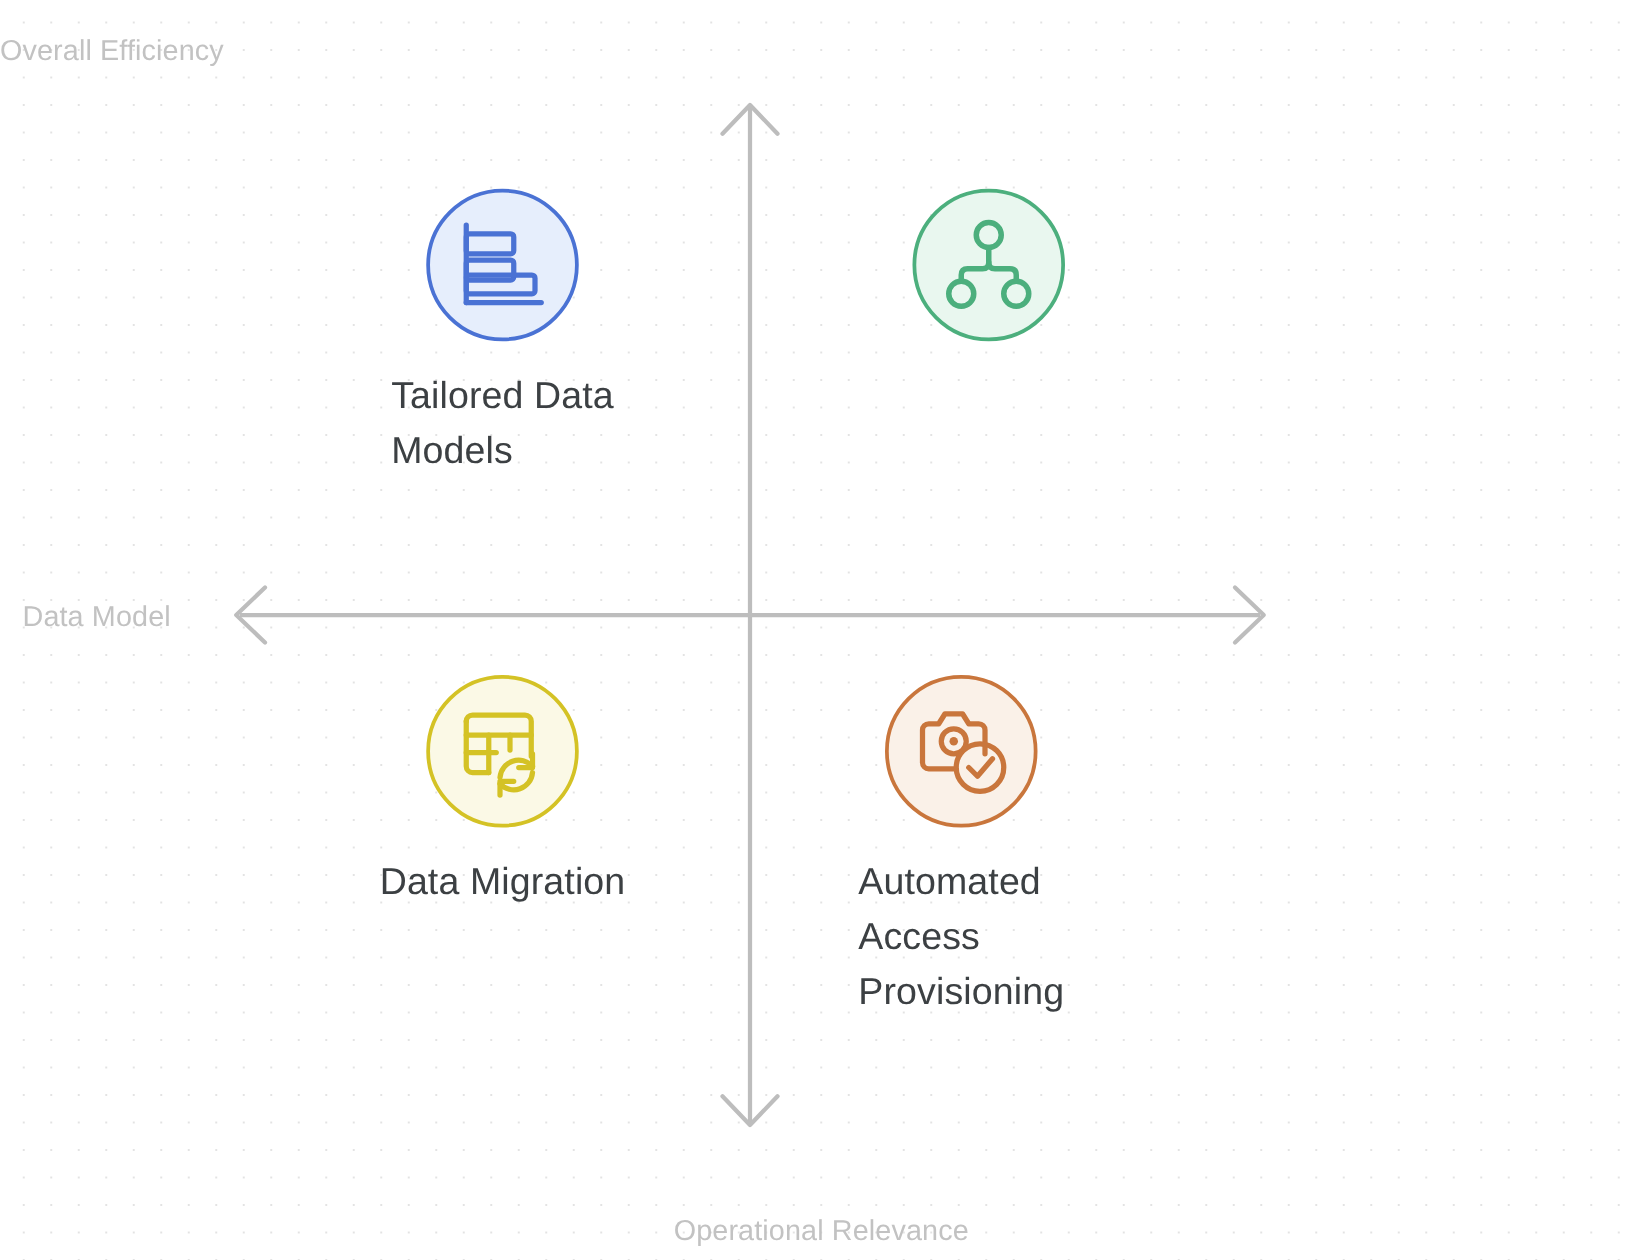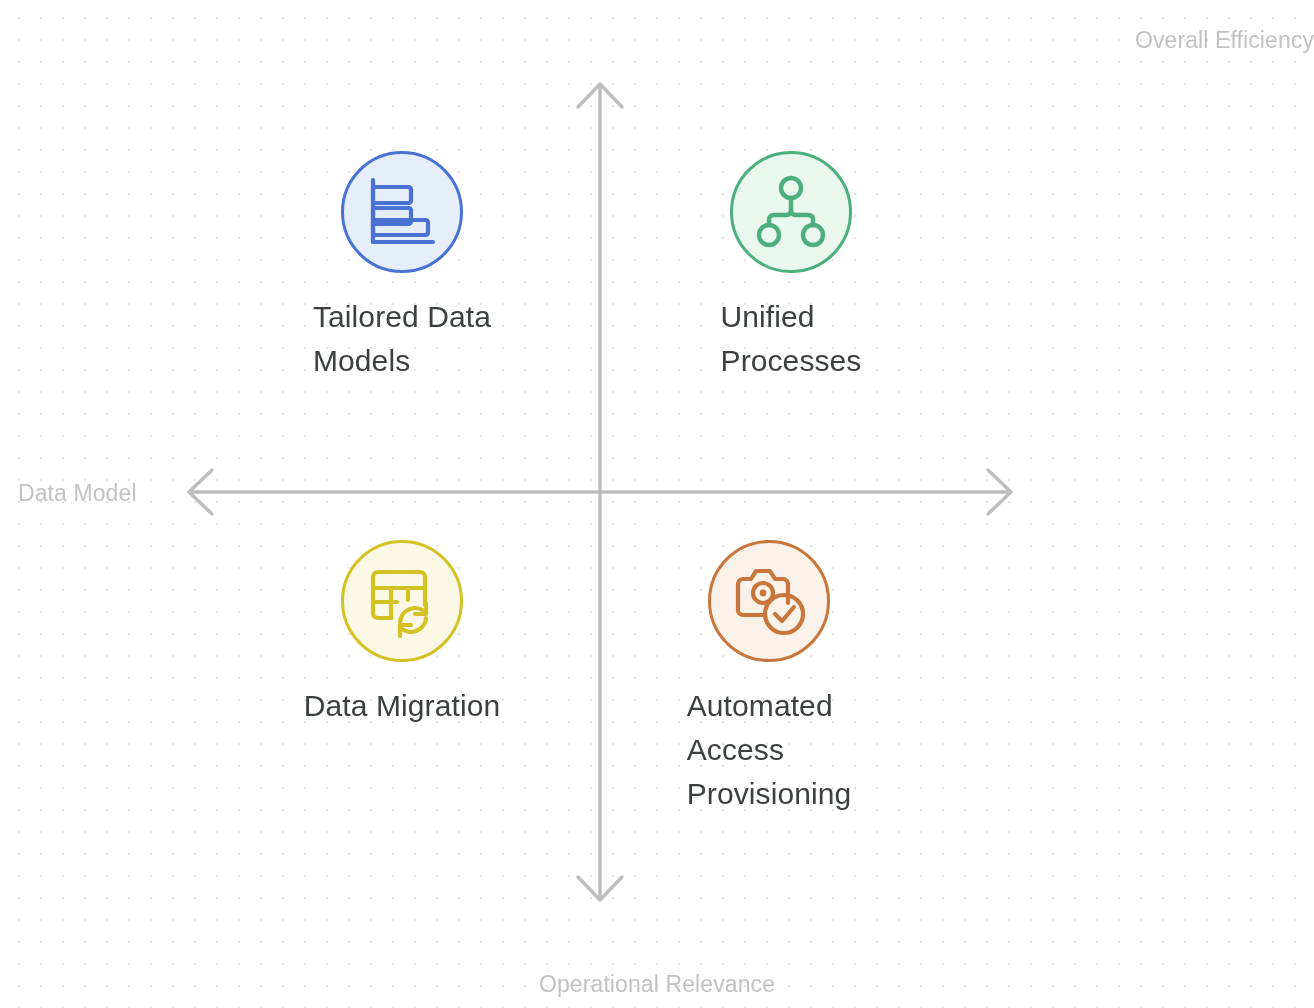--- a/index.html
+++ b/index.html
@@ -33,22 +33,21 @@
     color: #c2c2c2;
     font-size: 23px;
     font-family: "Liberation Sans", sans-serif;
     white-space: nowrap;
     letter-spacing: 0.1px;
   }
   #label-top {
     left: 0;
     right: 0;
     top: 27px;
-    text-align: right;
-    padding-left: 32px;
+    text-align: left;
   }
   #label-bottom {
     left: 0;
     right: 0;
     top: 971px;
     text-align: center;
   }
   #label-left {
     left: 18px;
     top: 480px;
@@ -132,24 +131,20 @@
       <svg width="80" height="80" viewBox="0 0 80 80" xmlns="http://www.w3.org/2000/svg">
         <g fill="none" stroke="#4caf7d" stroke-width="4.4" stroke-linecap="round" stroke-linejoin="round">
           <circle cx="40" cy="16" r="10"></circle>
           <circle cx="18" cy="63" r="10"></circle>
           <circle cx="62" cy="63" r="10"></circle>
           <path d="M40 26 L40 38 Q40 43 35 43 L23 43 Q18 43 18 48 L18 53"></path>
           <path d="M40 38 Q40 43 45 43 L57 43 Q62 43 62 48 L62 53"></path>
         </g>
       </svg>
     </div>
-    <div class="node-label">
-      <div>Unified</div>
-      <div>Processes</div>
-    </div>
   </div>
 
   <div class="quadrant" id="q-bl">
     <div class="icon-circle" style="background:#fbf9e6; border:3.2px solid #d4c225;">
       <svg width="82" height="82" viewBox="0 0 82 82" xmlns="http://www.w3.org/2000/svg">
         <g fill="none" stroke="#d4c225" stroke-width="4.2" stroke-linecap="round" stroke-linejoin="round">
           <path d="M12 17 a5 5 0 0 1 5-5 L59 12 a5 5 0 0 1 5 5 L64 45"></path>
           <path d="M12 17 L12 53 a5 5 0 0 0 5 5 L30 58"></path>
           <path d="M12 28 L64 28"></path>
           <path d="M12 42 L36 42"></path>

